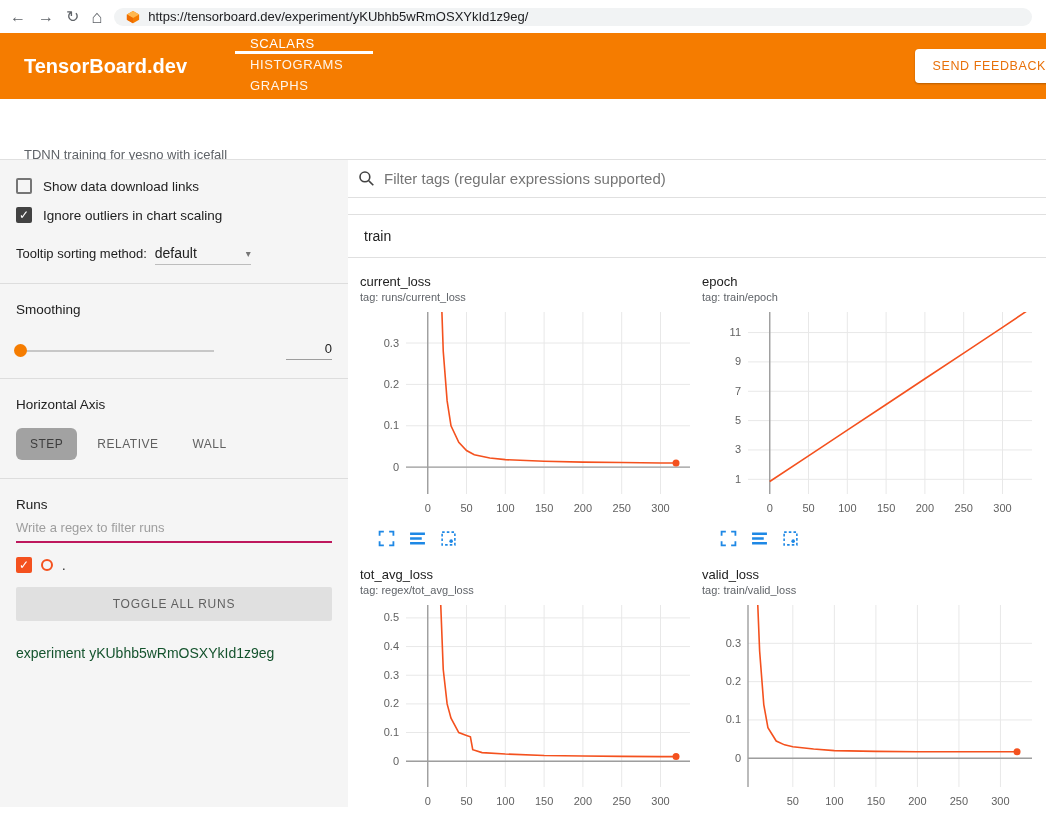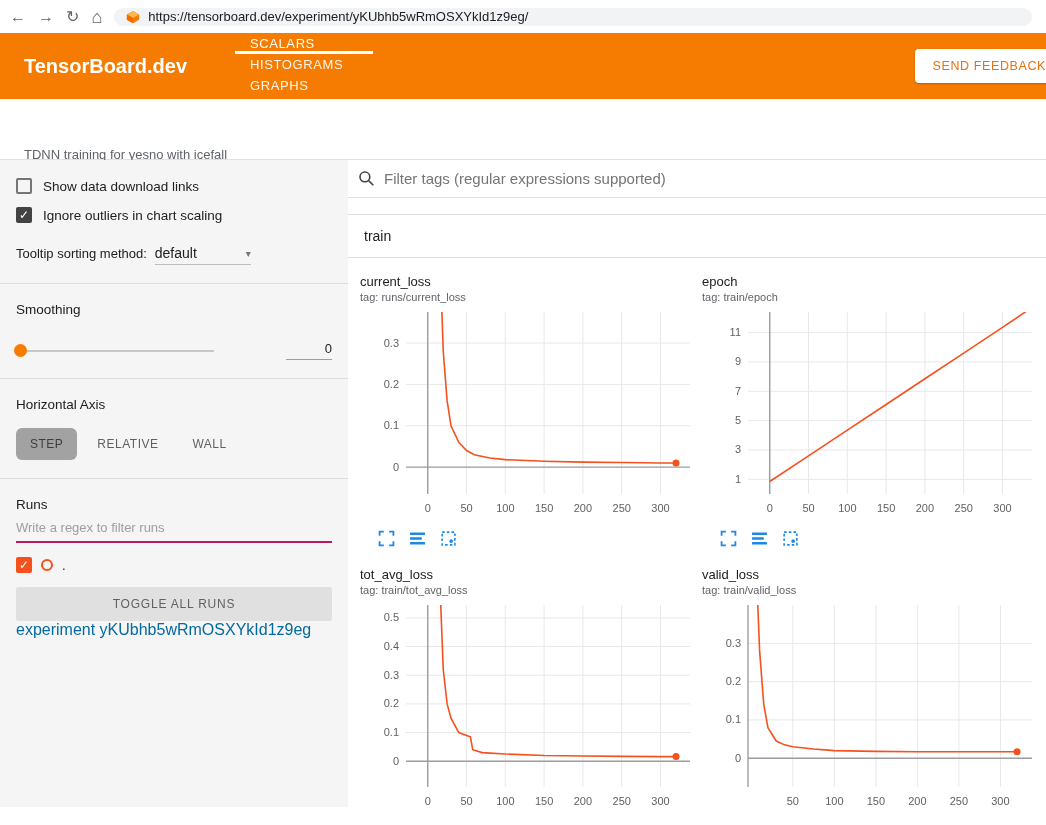--- a/index.html
+++ b/index.html
@@ -56,21 +56,21 @@
   .axis-btn { border:none; background:transparent; color:#616161; font-size:12px; letter-spacing:.5px;
     padding:9px 14px; border-radius:6px; font-family:inherit; cursor:pointer; }
   .axis-btn.active { background:#a2a2a2; color:#3d3d3d; }
   .regex-input { margin-top:4px; width:100%; border:none; outline:none; background:transparent;
     border-bottom:2px solid #be185d; font-size:13px; padding:4px 0 6px 0; color:#212121; font-family:inherit; }
   .regex-input::placeholder { color:#9e9e9e; }
   .run-row { margin-top:14px; display:flex; align-items:center; gap:9px; font-size:13px; color:#212121; }
   .run-circle { width:12px; height:12px; border:2px solid #f4511e; border-radius:50%; }
   .toggle-runs { margin-top:14px; width:100%; border:none; background:#e0e0e0; color:#616161;
     font-size:12px; letter-spacing:.8px; padding:10px 6px; border-radius:2px; font-family:inherit; cursor:pointer; }
-  .exp-note { margin-top:0; font-size:16px; color:#0369a1; }
+  .exp-note { margin-top:24px; font-size:14px; color:#14532d; }
 
   
   .main { flex:1; background:#fff; overflow:hidden; }
   .filter-row { height:38px; display:flex; align-items:center; gap:9px; padding-left:10px;
     border-bottom:1px solid #e0e0e0; }
   .filter-input { border:none; outline:none; flex:1; font-size:15px; color:#212121; background:transparent; font-family:inherit; }
   .filter-input::placeholder { color:#757575; }
   .card { margin-top:16px; border-top:1px solid #e0e0e0; }
   .card-header { padding:13px 16px; font-size:14px; color:#212121; border-bottom:1px solid #e0e0e0; cursor:pointer; }
   .charts-grid { padding:16px 0 0 12px; display:grid; grid-template-columns:342px 342px; row-gap:20px; }
@@ -279,21 +279,21 @@
                   <path d="M1,3.5 H15 M1,8 H12 M1,12.5 H15" stroke="#1e88e5" stroke-width="2.2"></path>
                 </svg>
               </span>
               <span class="cicon">
                 <svg width="17" height="17" viewBox="0 0 16 16">
                   <rect x="2" y="2" width="12" height="12" fill="none" stroke="#1e88e5" stroke-width="1.5" stroke-dasharray="2.4,2"></rect>
                   <circle cx="10.5" cy="10.5" r="1.7" fill="#1e88e5"></circle>
                 </svg>
               </span>
             </div></div>
-          <div class="chart-card"><div class="chart-title">tot_avg_loss</div><div class="chart-tag">tag: train/tot_avg_loss</div><svg width="338" height="214">
+          <div class="chart-card"><div class="chart-title">tot_avg_loss</div><div class="chart-tag">tag: regex/tot_avg_loss</div><svg width="338" height="214">
               <defs>
                 <clipPath id="clip2">
                   <rect x="46" y="5" width="284" height="182"></rect>
                 </clipPath>
               </defs>
               <line x1="46" x2="330" y1="161.20472440944883" y2="161.20472440944883" stroke="#e8e8e8"></line>
               <text x="39" y="164.70472440944883" text-anchor="end" fill="#616161" font-size="11">0</text>
               <line x1="46" x2="330" y1="132.5433070866142" y2="132.5433070866142" stroke="#e8e8e8"></line>
               <text x="39" y="136.0433070866142" text-anchor="end" fill="#616161" font-size="11">0.1</text>
               <line x1="46" x2="330" y1="103.88188976377954" y2="103.88188976377954" stroke="#e8e8e8"></line>

